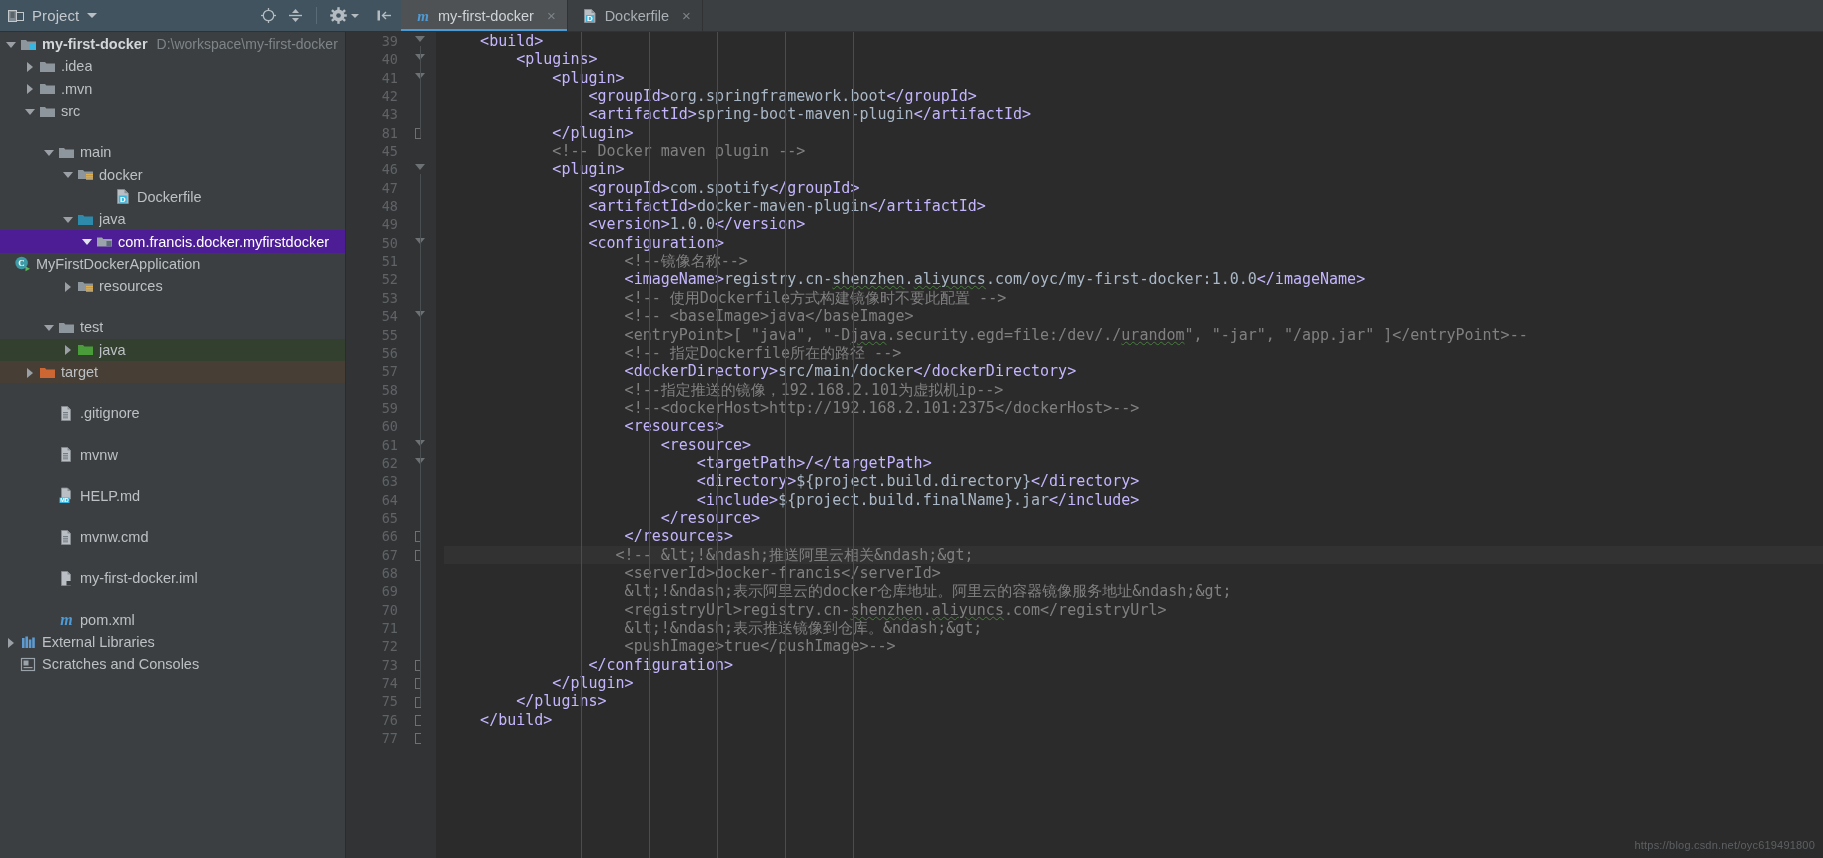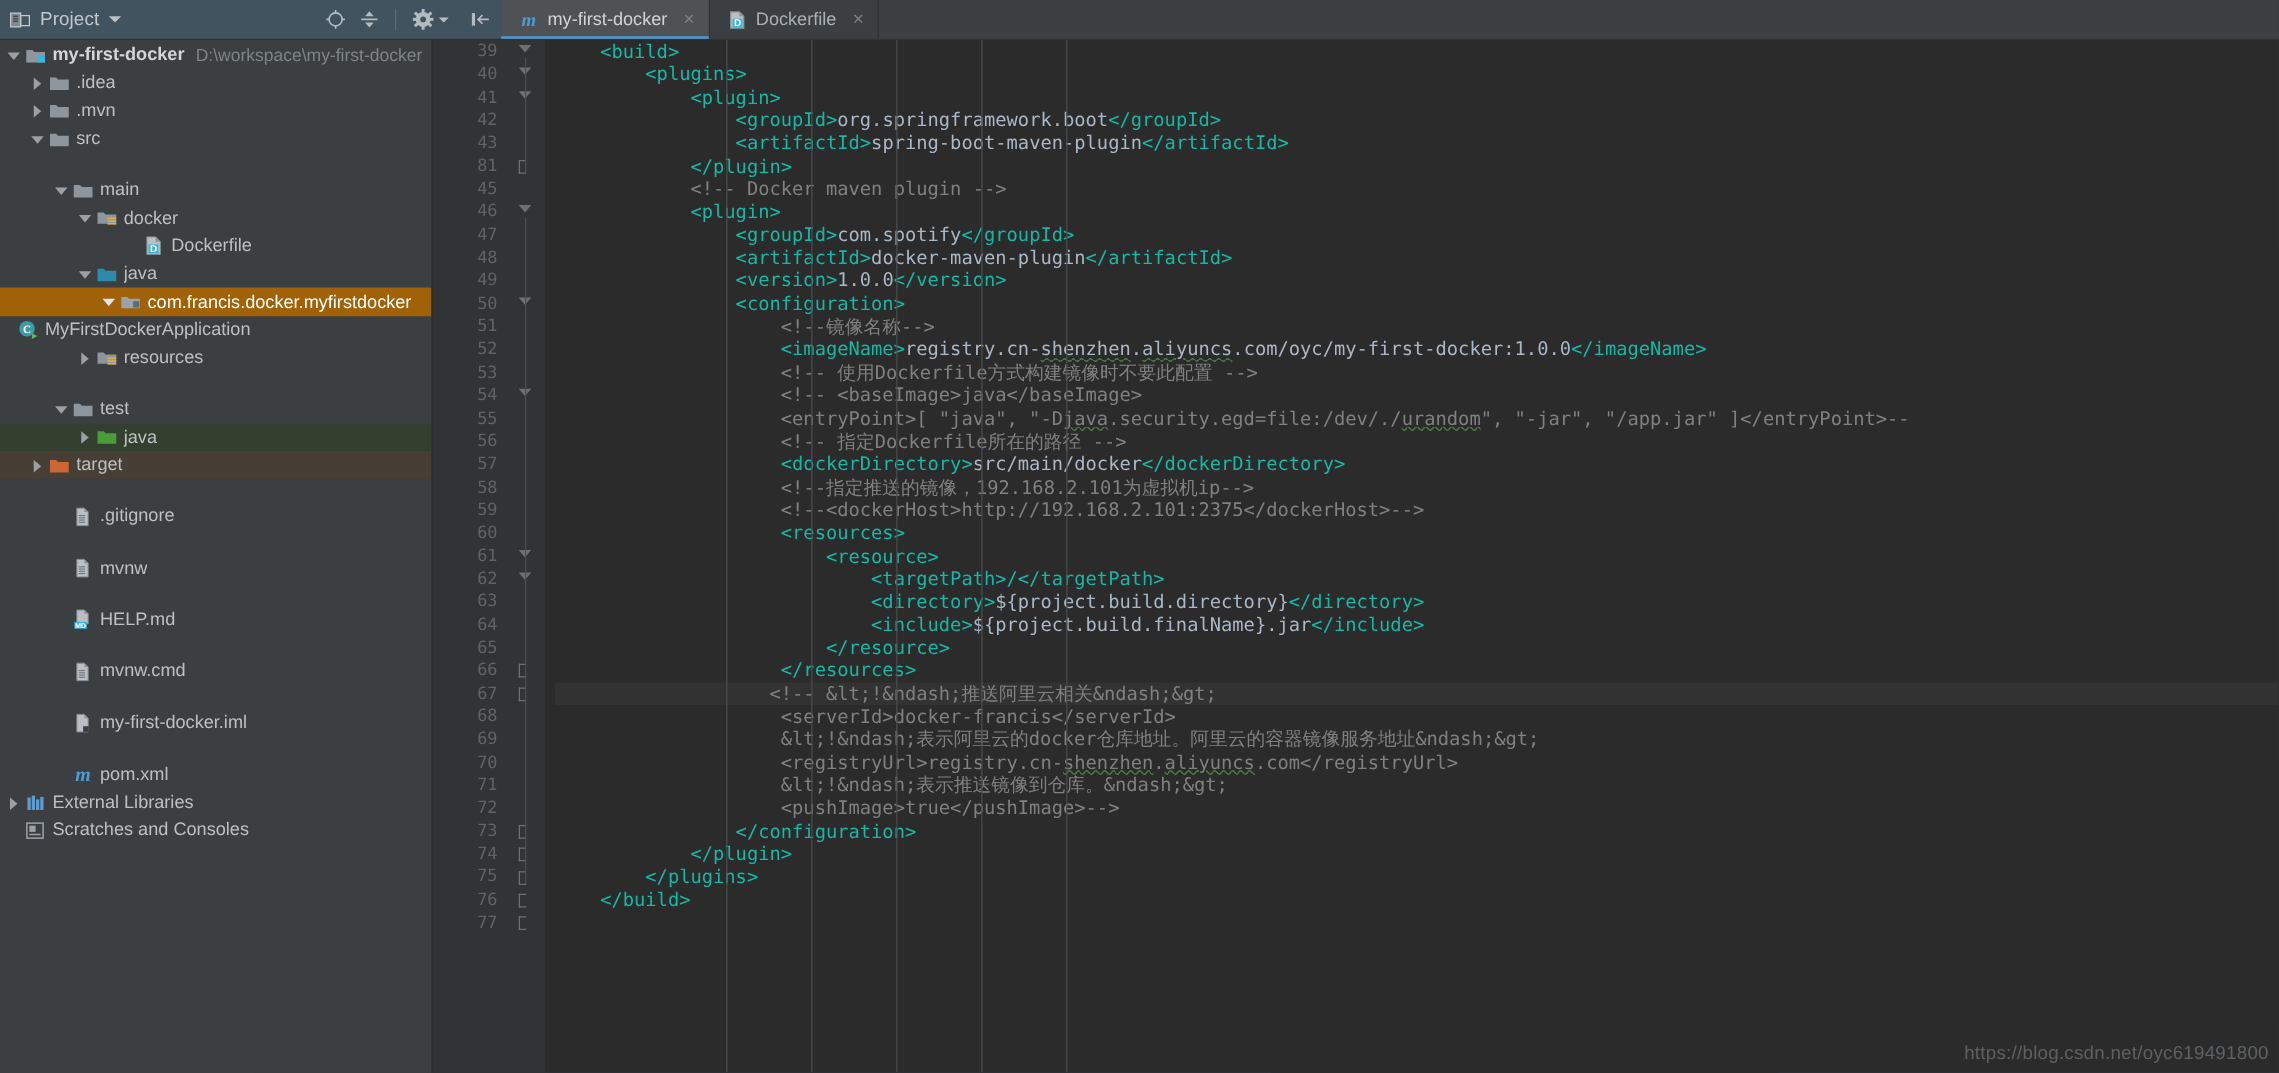--- a/index.html
+++ b/index.html
@@ -54,21 +54,21 @@
   
   .tree{
     width:345px;flex:0 0 345px;background:#3c3f41;overflow:hidden;
     padding-top:1px;box-sizing:border-box;position:relative;
   }
   .row{
     height:22.3px;display:flex;align-items:center;
     font-size:14.5px;color:#bcc0c4;white-space:nowrap;cursor:default;
     padding-right:4px;
   }
-  .row.sel{background:#a16207;color:#ffffff;}
+  .row.sel{background:#4c1d95;color:#ffffff;}
   .row.green{background:#33402f;}
   .row.brown{background:#473f36;}
   .arrow{
     width:11px;height:11px;flex:0 0 11px;position:relative;margin-right:3px;
   }
   .arrow.r:after{
     content:"";position:absolute;left:2px;top:1px;
     border-left:6px solid #9aa0a6;border-top:5px solid transparent;border-bottom:5px solid transparent;
   }
   .arrow.d:after{
@@ -108,21 +108,21 @@
     padding-left:8px;
   }
   .ln{
     height:18.35px;line-height:18.35px;text-align:right;padding-right:10px;
     box-sizing:border-box;
   }
   .cl{
     height:18.35px;line-height:18.35px;white-space:pre;color:#a9b7c6;
   }
   .cl.hl{background:#323232;}
-  .tag{color:#14b8a6;}
+  .tag{color:#c4b5fd;}
   .txt{color:#a9b7c6;}
   .cmt{color:#808080;}
   .wavy{
     text-decoration:underline;text-decoration-style:wavy;
     text-decoration-color:#4a7c3f;text-decoration-thickness:1px;
   }
 
   
   .foldmark{position:absolute;left:7px;width:11px;height:11px;box-sizing:border-box;}
   .foldmark.tri{
@@ -132,21 +132,21 @@
   .foldmark.brkt{border-left:1px solid #6e7173;border-top:1px solid #6e7173;border-bottom:1px solid #6e7173;width:6px;}
   .foldline{position:absolute;left:12px;width:1px;background:#4b4e50;}
 
   
   .guide{position:absolute;top:0;bottom:0;width:1px;background:#4a4d4f;}
 
   
   .rungutter{position:absolute;left:30px;width:15px;height:15px;}
 
   .watermark{
-    position:absolute;right:8px;bottom:7px;color:#5d6164;font-size:15px;
+    position:absolute;right:8px;bottom:7px;color:#5d6164;font-size:11px;
     font-family:"Liberation Sans",sans-serif;letter-spacing:.2px;
   }
 </style>
 </head>
 <body>
 
 <div class="ide">
 
   <div class="topstrip">
 

